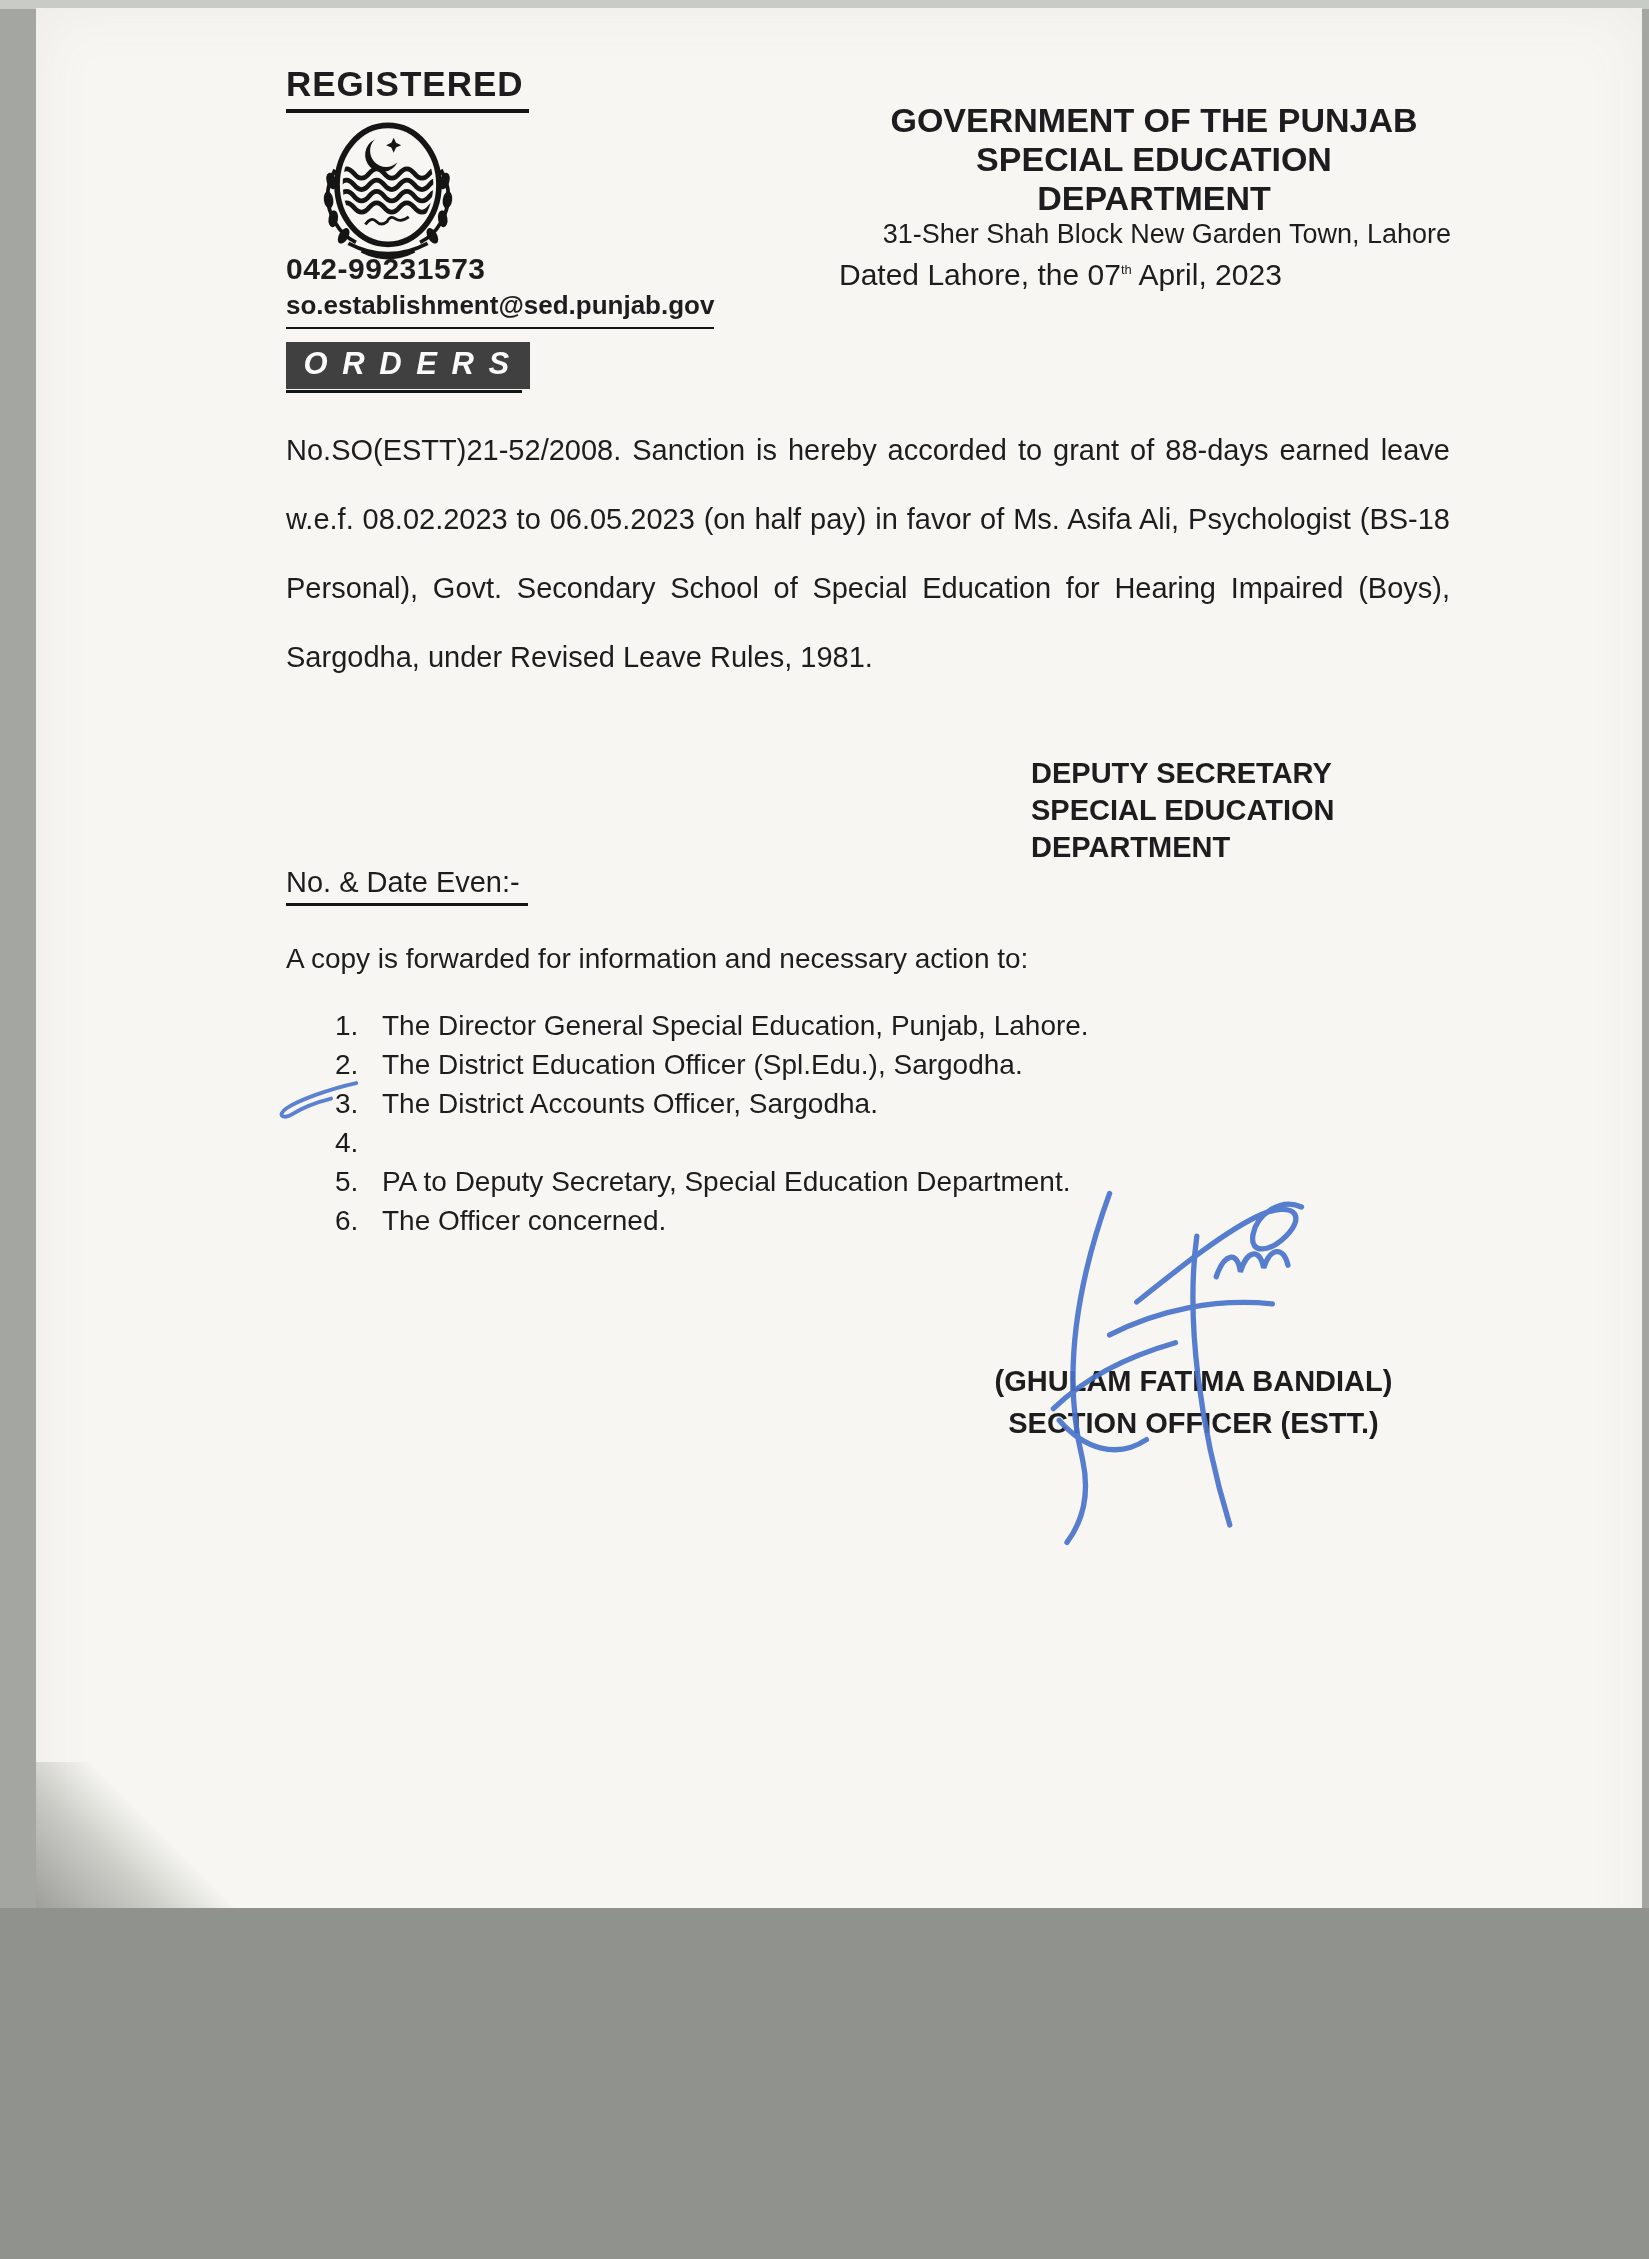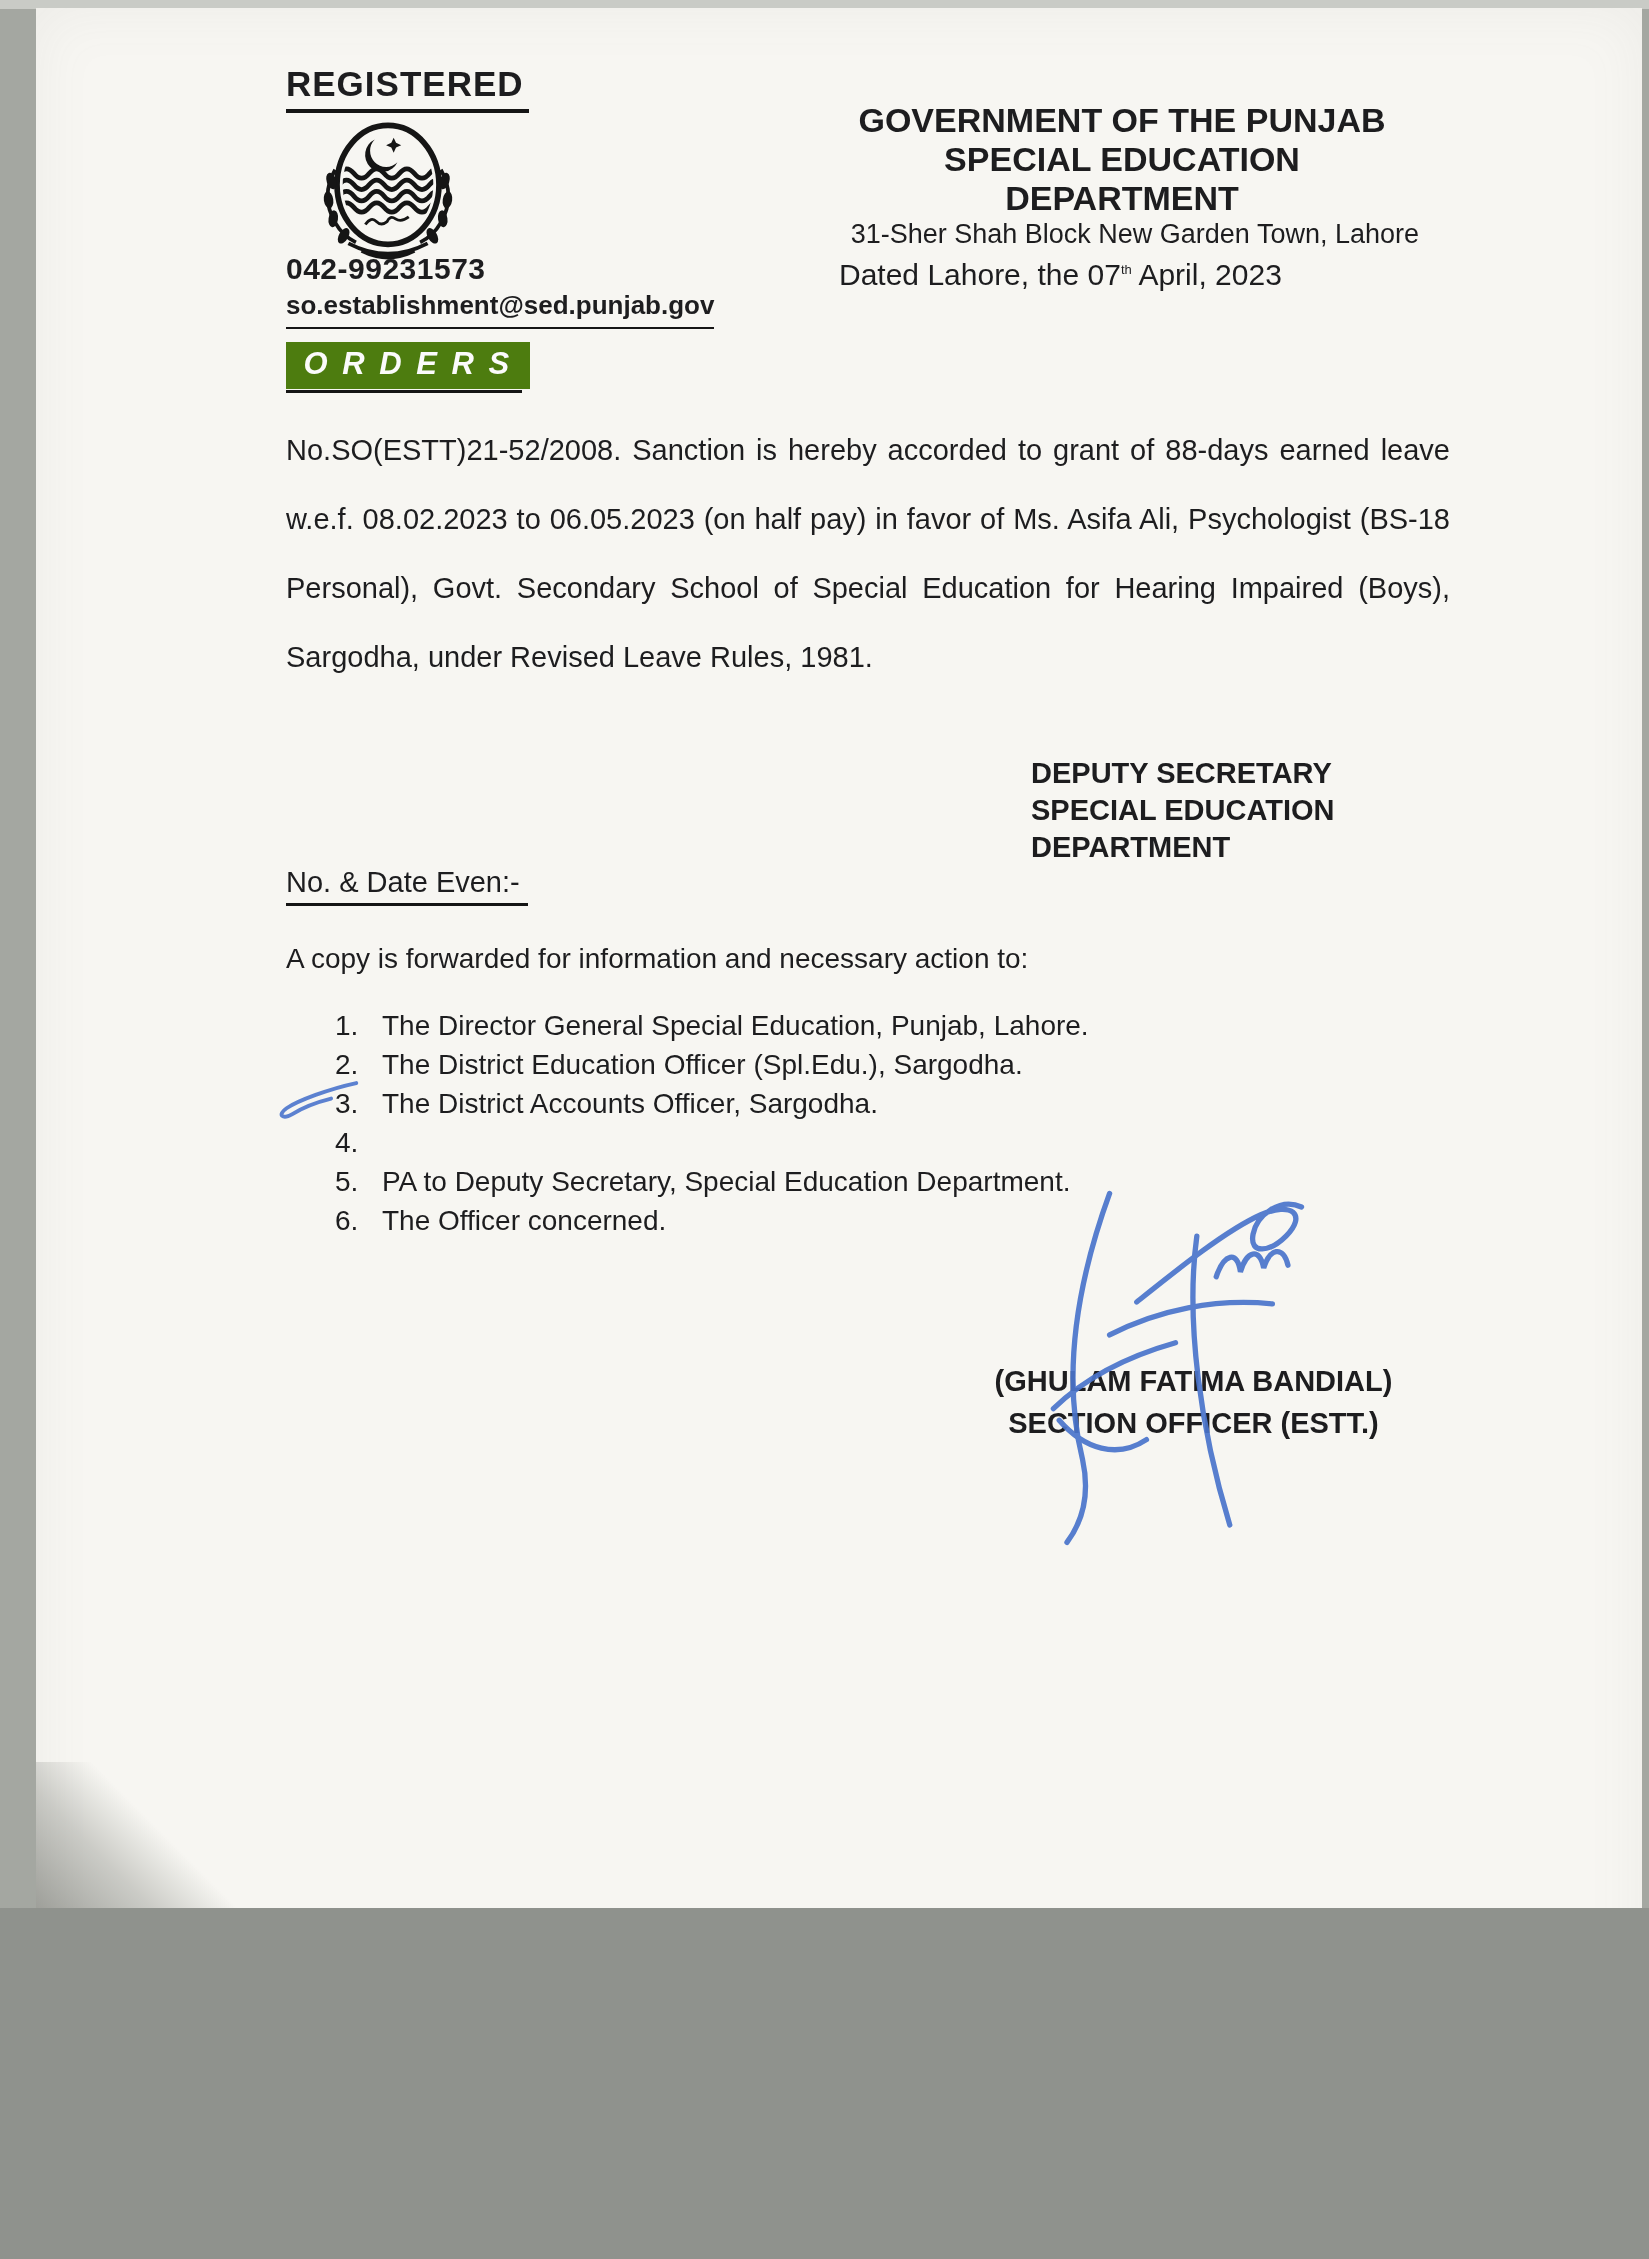--- a/index.html
+++ b/index.html
@@ -12,28 +12,28 @@
          background:linear-gradient(45deg,rgba(130,132,126,0.75) 0%,rgba(150,152,146,0.45) 30%,rgba(170,172,166,0.0) 52%);}
   .abs{position:absolute;}
   .b{font-weight:normal;}
   
   .registered{left:286px;top:64px;font-size:35px;font-weight:bold;letter-spacing:1px;
               border-bottom:4.9px solid #151515;padding:0 5.8px 4.9px 0;}
   .logo{left:289px;top:115px;width:198px;height:151px;}
   .phone{left:286px;top:252px;font-size:30px;font-weight:bold;letter-spacing:0.5px;}
   .email{left:286px;top:290px;font-size:26px;font-weight:bold;border-bottom:2.9px solid #151515;padding-bottom:6px;}
   
-  .hdr{left:825px;top:101px;width:594px;text-align:center;}
+  .hdr{left:857px;top:101px;width:594px;text-align:center;}
   .hdr-l1{font-size:34px;font-weight:bold;line-height:39px;}
   .hdr-l2{font-size:34px;font-weight:bold;line-height:39px;}
   .hdr-addr{font-size:27px;line-height:33px;text-align:right;}
   .dateline{left:839px;top:258px;font-size:30px;}
   .dateline sup{font-size:13px;}
   
-  .orders-box{left:286px;top:342px;background:#4d7c0f;color:#fbfbfb;font-size:31px;font-weight:bold;
+  .orders-box{left:286px;top:342px;background:#404040;color:#fbfbfb;font-size:31px;font-weight:bold;
               font-style:italic;letter-spacing:14.6px;padding:3.9px 5.8px 6.8px 17.5px;}
   .orders-underline{left:286px;top:390px;width:236px;height:2.9px;background:#151515;}
   
   .para{left:286px;top:416px;width:1164px;font-size:29px;line-height:69px;text-align:justify;}
   
   .deputy{left:1031px;top:755px;width:330px;text-align:left;font-weight:bold;font-size:29px;line-height:37px;}
   
   .even-heading{left:286px;top:866px;font-size:29px;font-weight:normal;border-bottom:3.9px solid #151515;padding:0 7.8px 3.9px 0;}
   .copy-intro{left:286px;top:943px;font-size:28px;}
   .cc-list{left:335px;top:1006px;font-size:28px;line-height:39px;}

